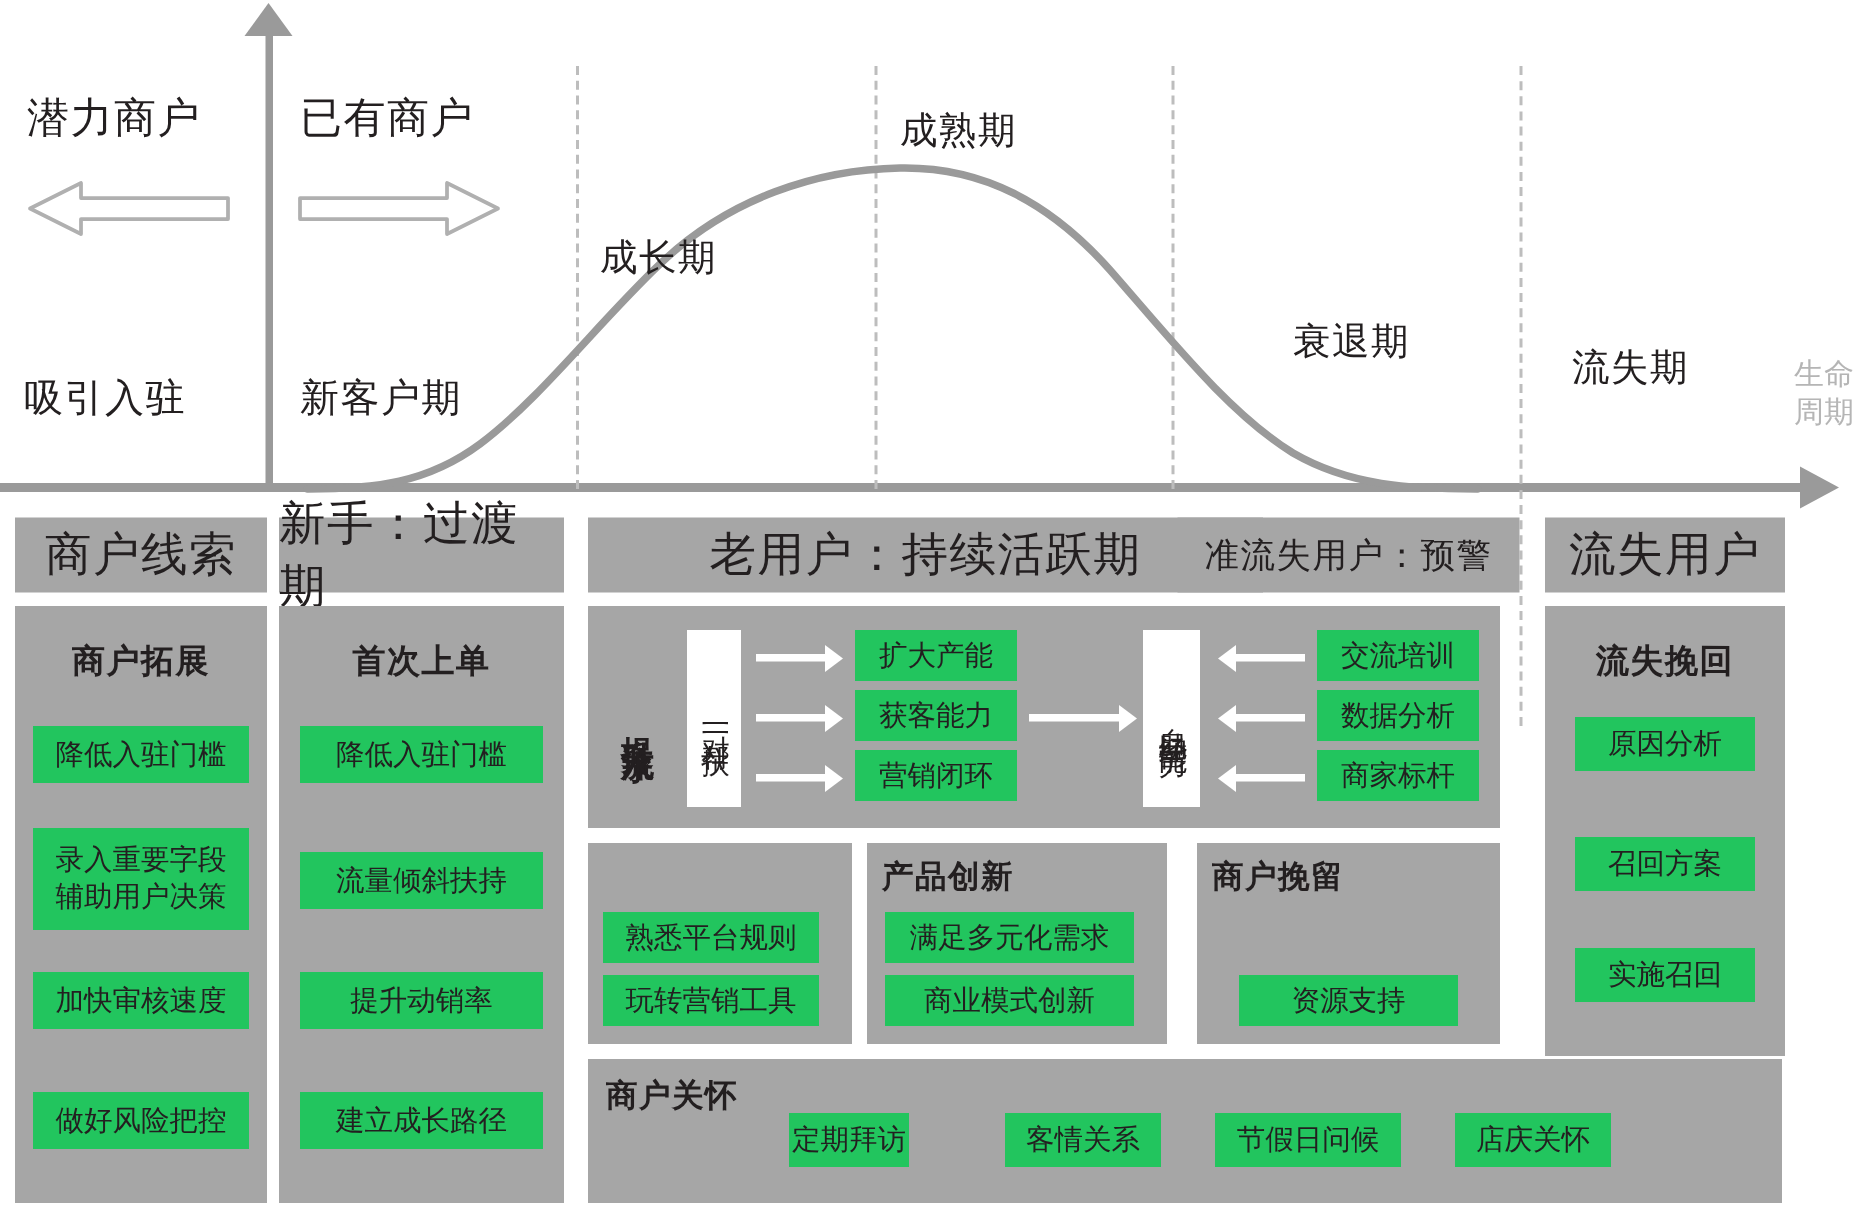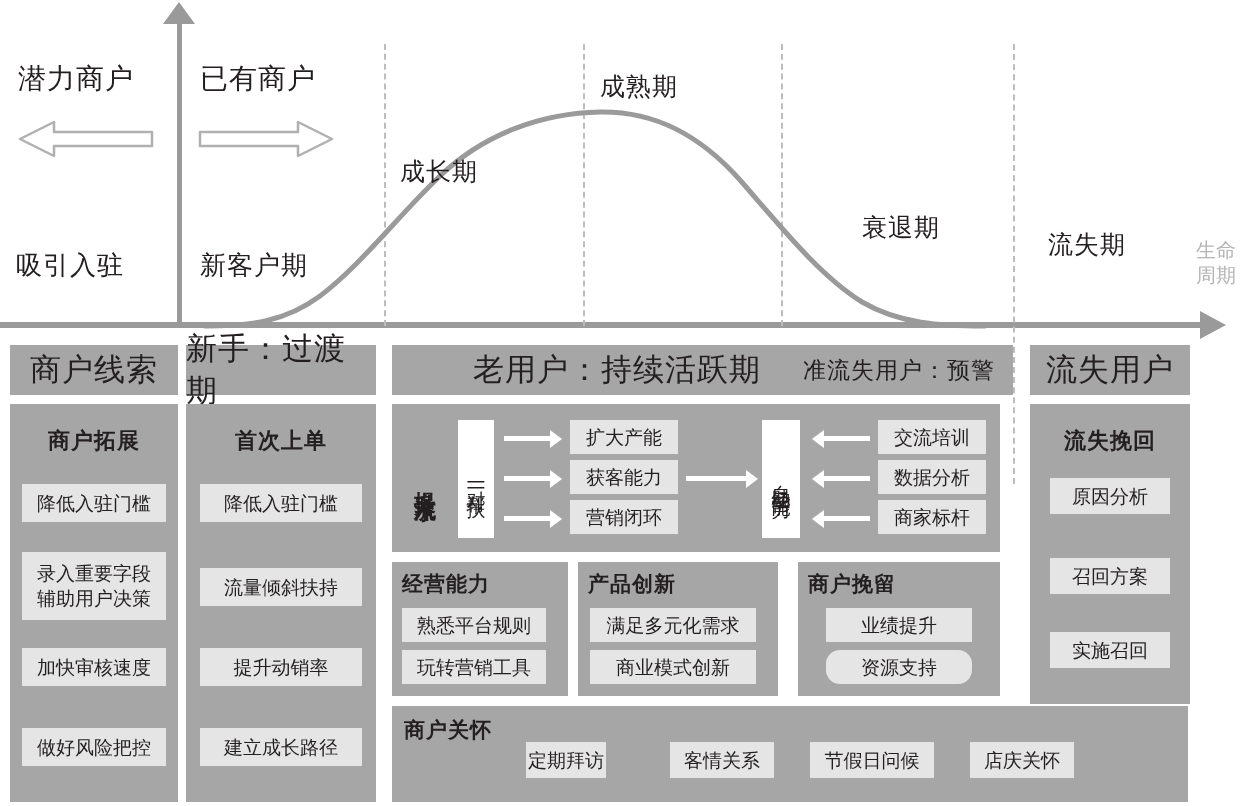--- a/index.html
+++ b/index.html
@@ -25,21 +25,21 @@
 
   .seg-arrow{position:absolute;}
 
   
   .hdr{position:absolute;background:#a6a6a6;color:#231f20;font-size:31px;
        display:flex;align-items:center;justify-content:center;height:50px;top:345px;letter-spacing:1px;}
 
   
   .panel{position:absolute;background:#a6a6a6;}
   .panel-title{color:#231f20;font-weight:bold;font-size:22px;text-align:center;letter-spacing:1px;}
-  .chip{background:#e5e5e5;color:#231f20;font-size:19px;display:flex;align-items:center;
+  .chip{background:#22c55e;color:#231f20;font-size:19px;display:flex;align-items:center;
         justify-content:center;text-align:center;line-height:25px;}
 
   .vchip{background:#fff;color:#231f20;font-size:19px;display:flex;align-items:center;
         justify-content:center;text-align:center;writing-mode:vertical-rl;letter-spacing:3px;}
   .vtitle{color:#231f20;font-weight:bold;font-size:22px;writing-mode:vertical-rl;
           letter-spacing:3px;display:flex;align-items:center;justify-content:center;}
 
   .sub-panel{position:absolute;background:#a6a6a6;}
   .sub-title{color:#231f20;font-weight:bold;font-size:21px;letter-spacing:1px;}
 
@@ -165,35 +165,33 @@
       <span class="head"></span>
         <span class="stem" style="width:46px;"></span>
     </div>
 
     <div class="chip" style="position:absolute;left:486px;top:16px;width:108px;height:34px;">交流培训</div>
     <div class="chip" style="position:absolute;left:486px;top:56px;width:108px;height:34px;">数据分析</div>
     <div class="chip" style="position:absolute;left:486px;top:96px;width:108px;height:34px;">商家标杆</div>
   </div>
 
   <div class="sub-panel" style="left:392px;top:562px;width:176px;height:134px;">
-    <div class="sub-title" style="margin:8px 0 0 10px;">经营能力</div>
     <div class="chip" style="position:absolute;left:10px;top:46px;width:144px;height:34px;">熟悉平台规则</div>
     <div class="chip" style="position:absolute;left:10px;top:88px;width:144px;height:34px;">玩转营销工具</div>
   </div>
 
   <div class="sub-panel" style="left:578px;top:562px;width:200px;height:134px;">
     <div class="sub-title" style="margin:8px 0 0 10px;">产品创新</div>
     <div class="chip" style="position:absolute;left:12px;top:46px;width:166px;height:34px;">满足多元化需求</div>
     <div class="chip" style="position:absolute;left:12px;top:88px;width:166px;height:34px;">商业模式创新</div>
   </div>
 
   <div class="sub-panel" style="left:798px;top:562px;width:202px;height:134px;">
     <div class="sub-title" style="margin:8px 0 0 10px;">商户挽留</div>
-    <div class="chip" style="position:absolute;left:28px;top:46px;width:146px;height:34px;">业绩提升</div>
-    <div class="chip" style="position:absolute;left:28px;top:88px;width:146px;height:34px;border-radius:14px;">资源支持</div>
+    <div class="chip" style="position:absolute;left:28px;top:88px;width:146px;height:34px;">资源支持</div>
   </div>
 
   <div class="panel" style="left:392px;top:706px;width:796px;height:96px;">
     <div class="sub-title" style="margin:10px 0 0 12px;">商户关怀</div>
     <div class="chip" style="position:absolute;left:134px;top:36px;width:80px;height:36px;">定期拜访</div>
     <div class="chip" style="position:absolute;left:278px;top:36px;width:104px;height:36px;">客情关系</div>
     <div class="chip" style="position:absolute;left:418px;top:36px;width:124px;height:36px;">节假日问候</div>
     <div class="chip" style="position:absolute;left:578px;top:36px;width:104px;height:36px;">店庆关怀</div>
   </div>
 

